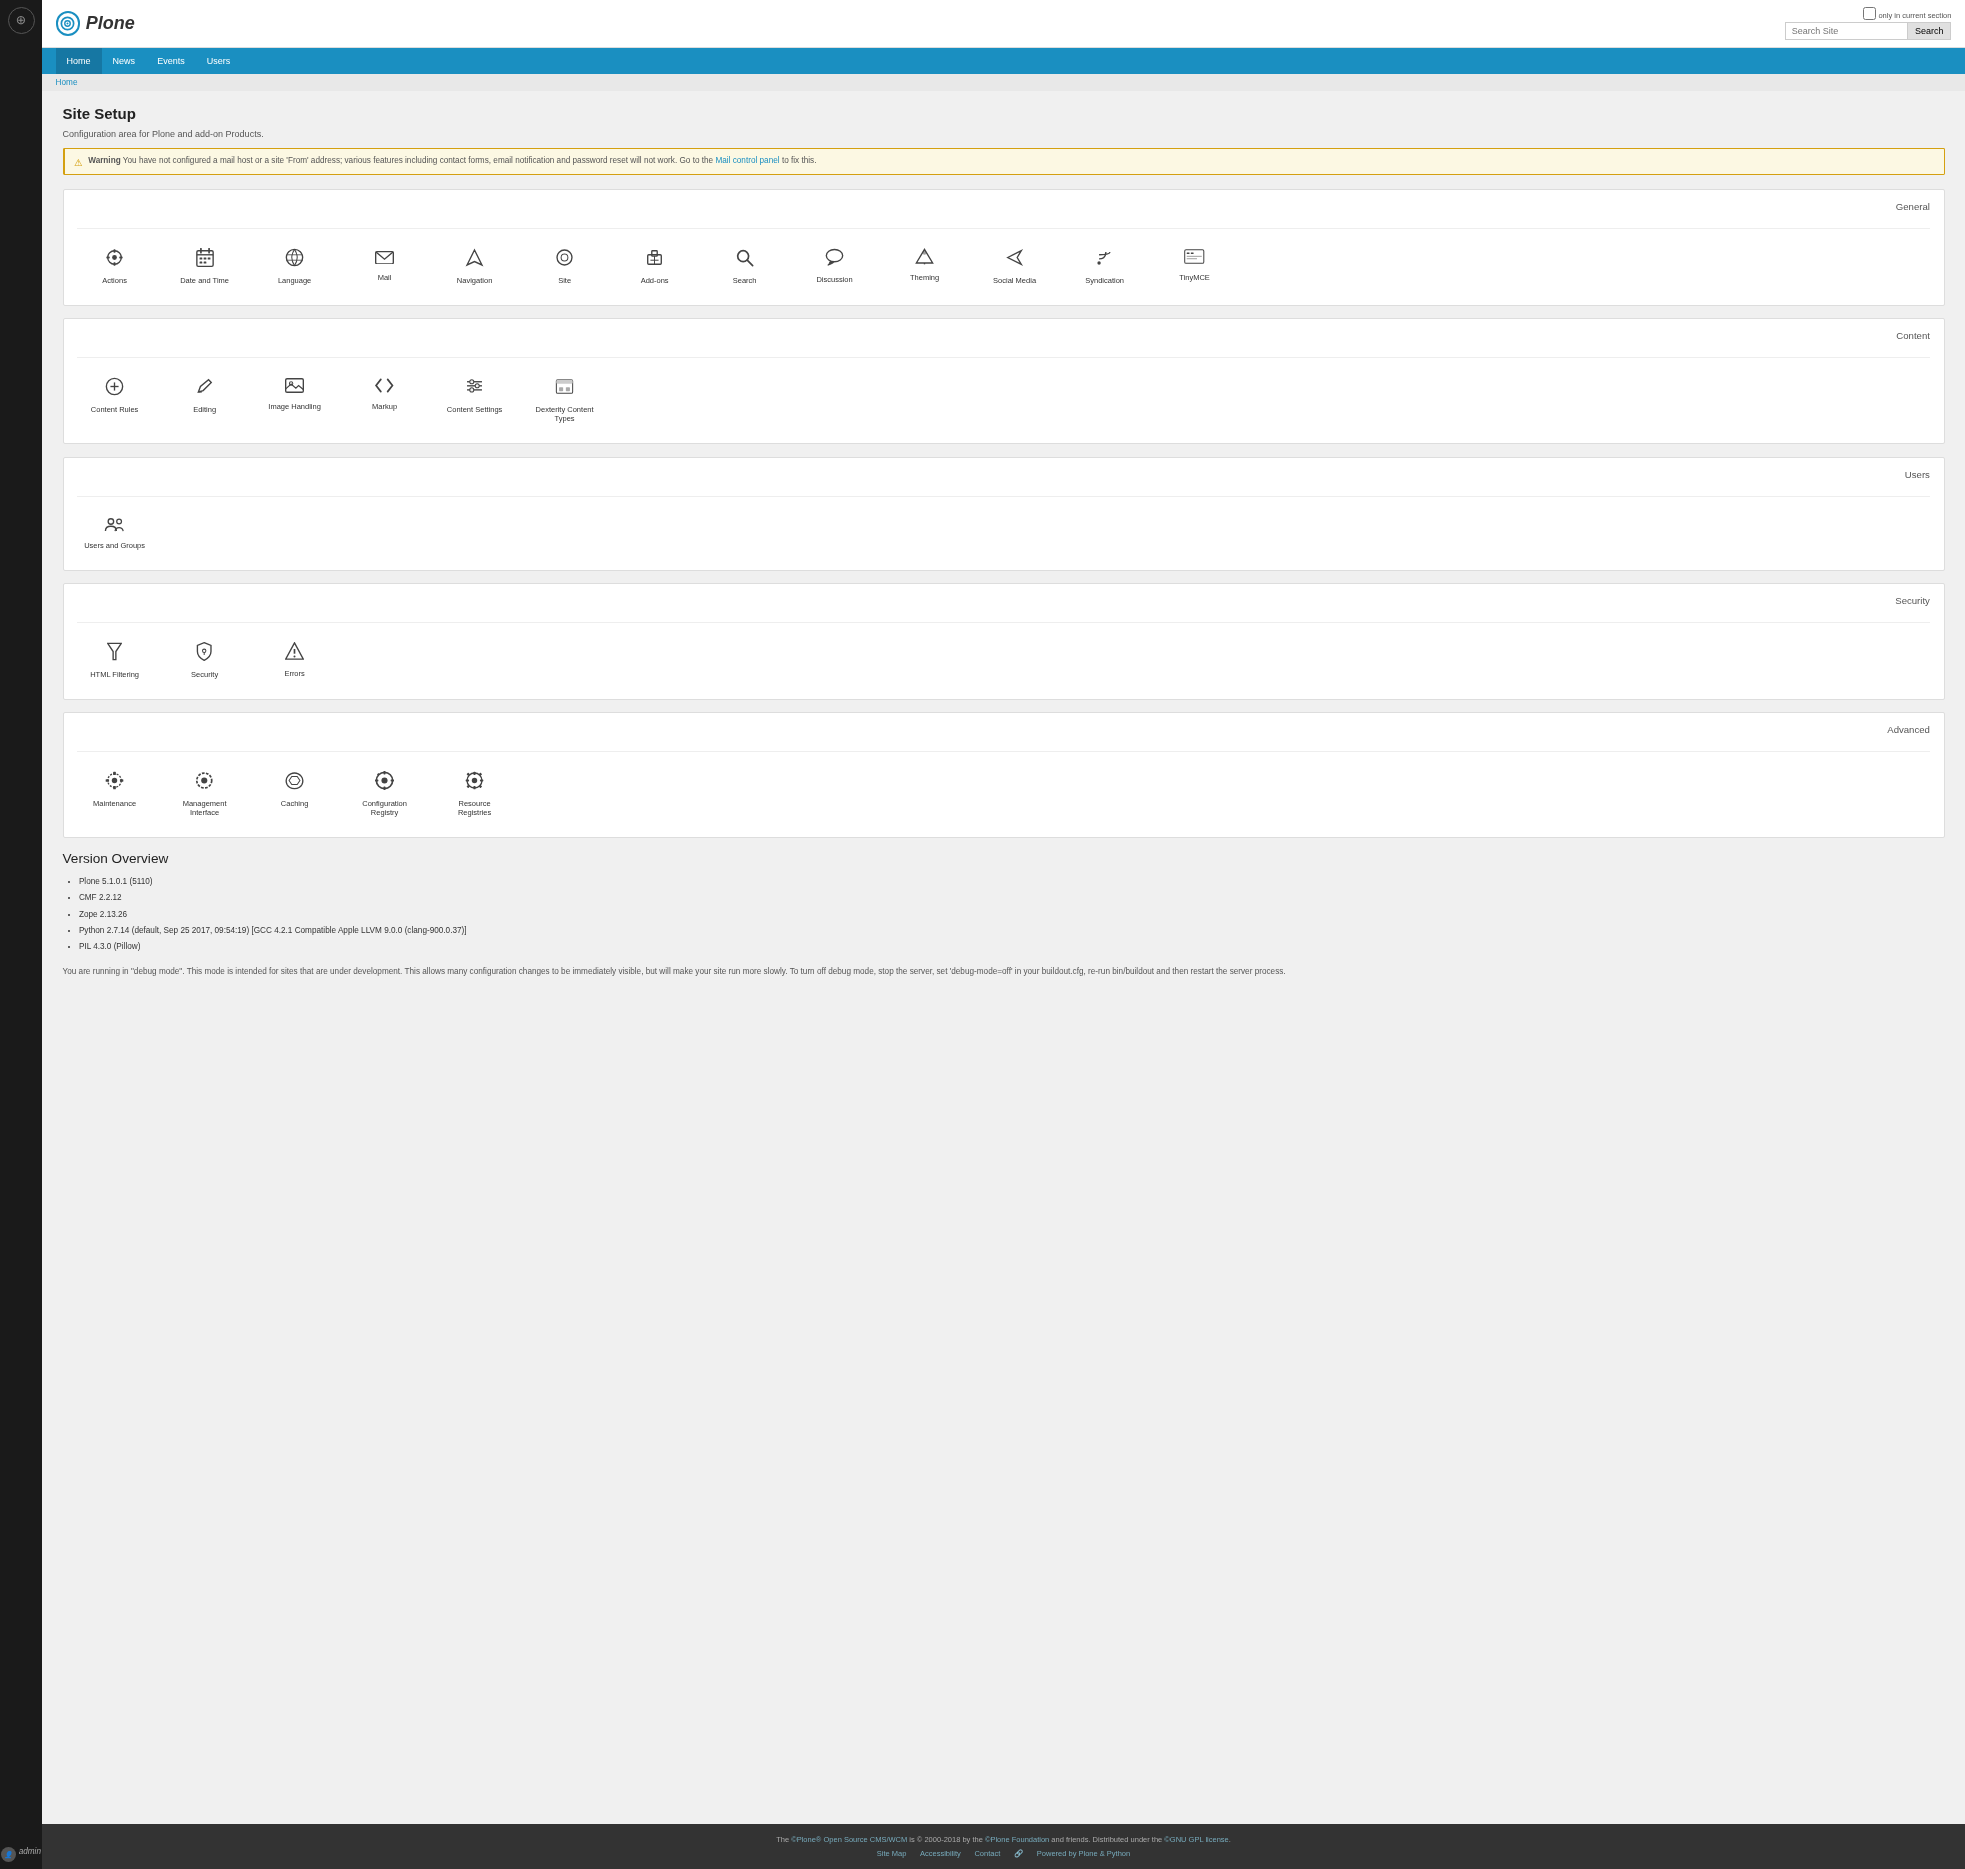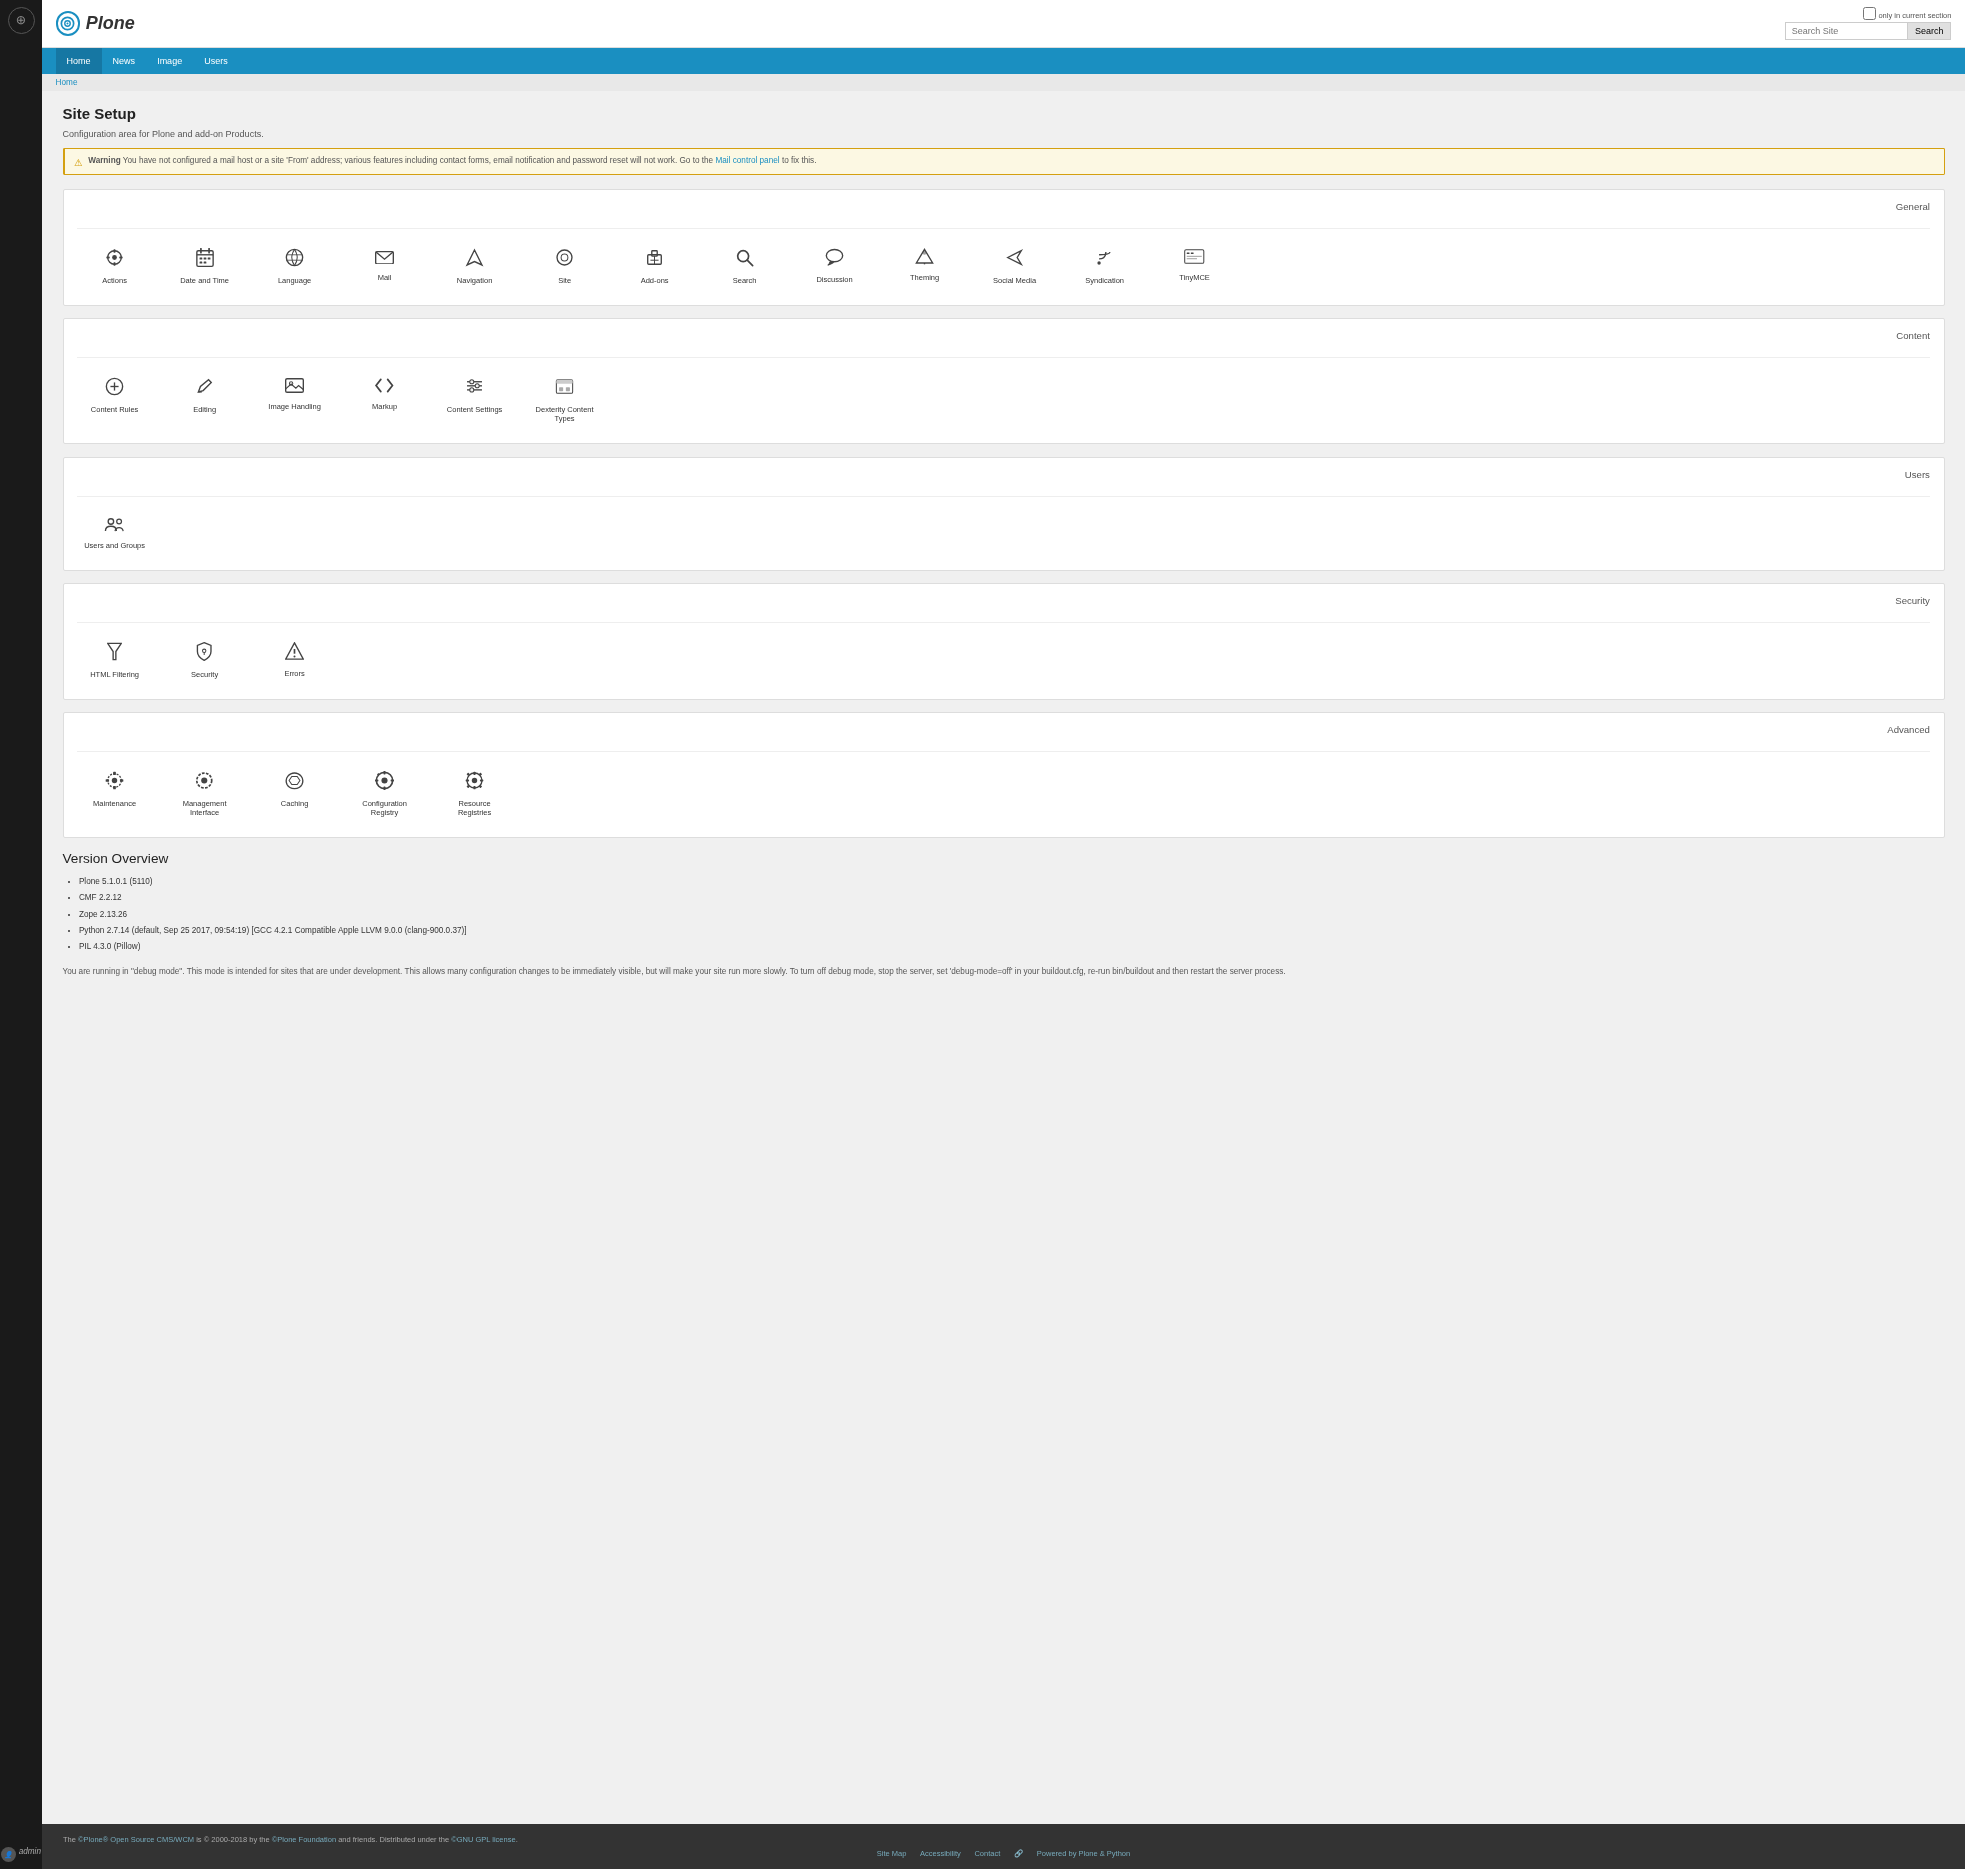--- a/index.html
+++ b/index.html
@@ -205,21 +205,22 @@
       margin-bottom: 9.6px;
     }
     .debug-note {
       font-size: 8.2px; color: #555; line-height: 1.6;
     }
 
     
     .site-footer {
       background: #333;
       color: #aaa;
-      padding: 11px 21px;
+      text-align: center;
+      padding: 11px 8px;
       font-size: 7.5px;
     }
     .footer-main { margin-bottom: 5.5px; }
     .footer-links { display: flex; justify-content: center; gap: 13.6px; }
     .footer-link { color: #7ab; text-decoration: none; font-size: 7.5px; }
   </style>
 </head>
 <body>
 
 <div class="left-sidebar">
@@ -251,21 +252,21 @@
       <div class="search-bar">
         <input type="text" class="search-input" placeholder="Search Site" style="">
         <button class="search-btn">Search</button>
       </div>
     </div>
   </div>
 
   <div class="nav-bar" id="nav-bar">
       <a class="nav-item active">Home</a>
       <a class="nav-item">News</a>
-      <a class="nav-item">Image</a>
+      <a class="nav-item">Events</a>
       <a class="nav-item">Users</a>
     </div>
 
   <div class="breadcrumb-bar">
     <a class="breadcrumb-link">Home</a>
   </div>
 
   <div class="page-content">
     <h1 class="page-title">Site Setup</h1>
     <p class="page-subtitle">Configuration area for Plone and add-on Products.</p>

